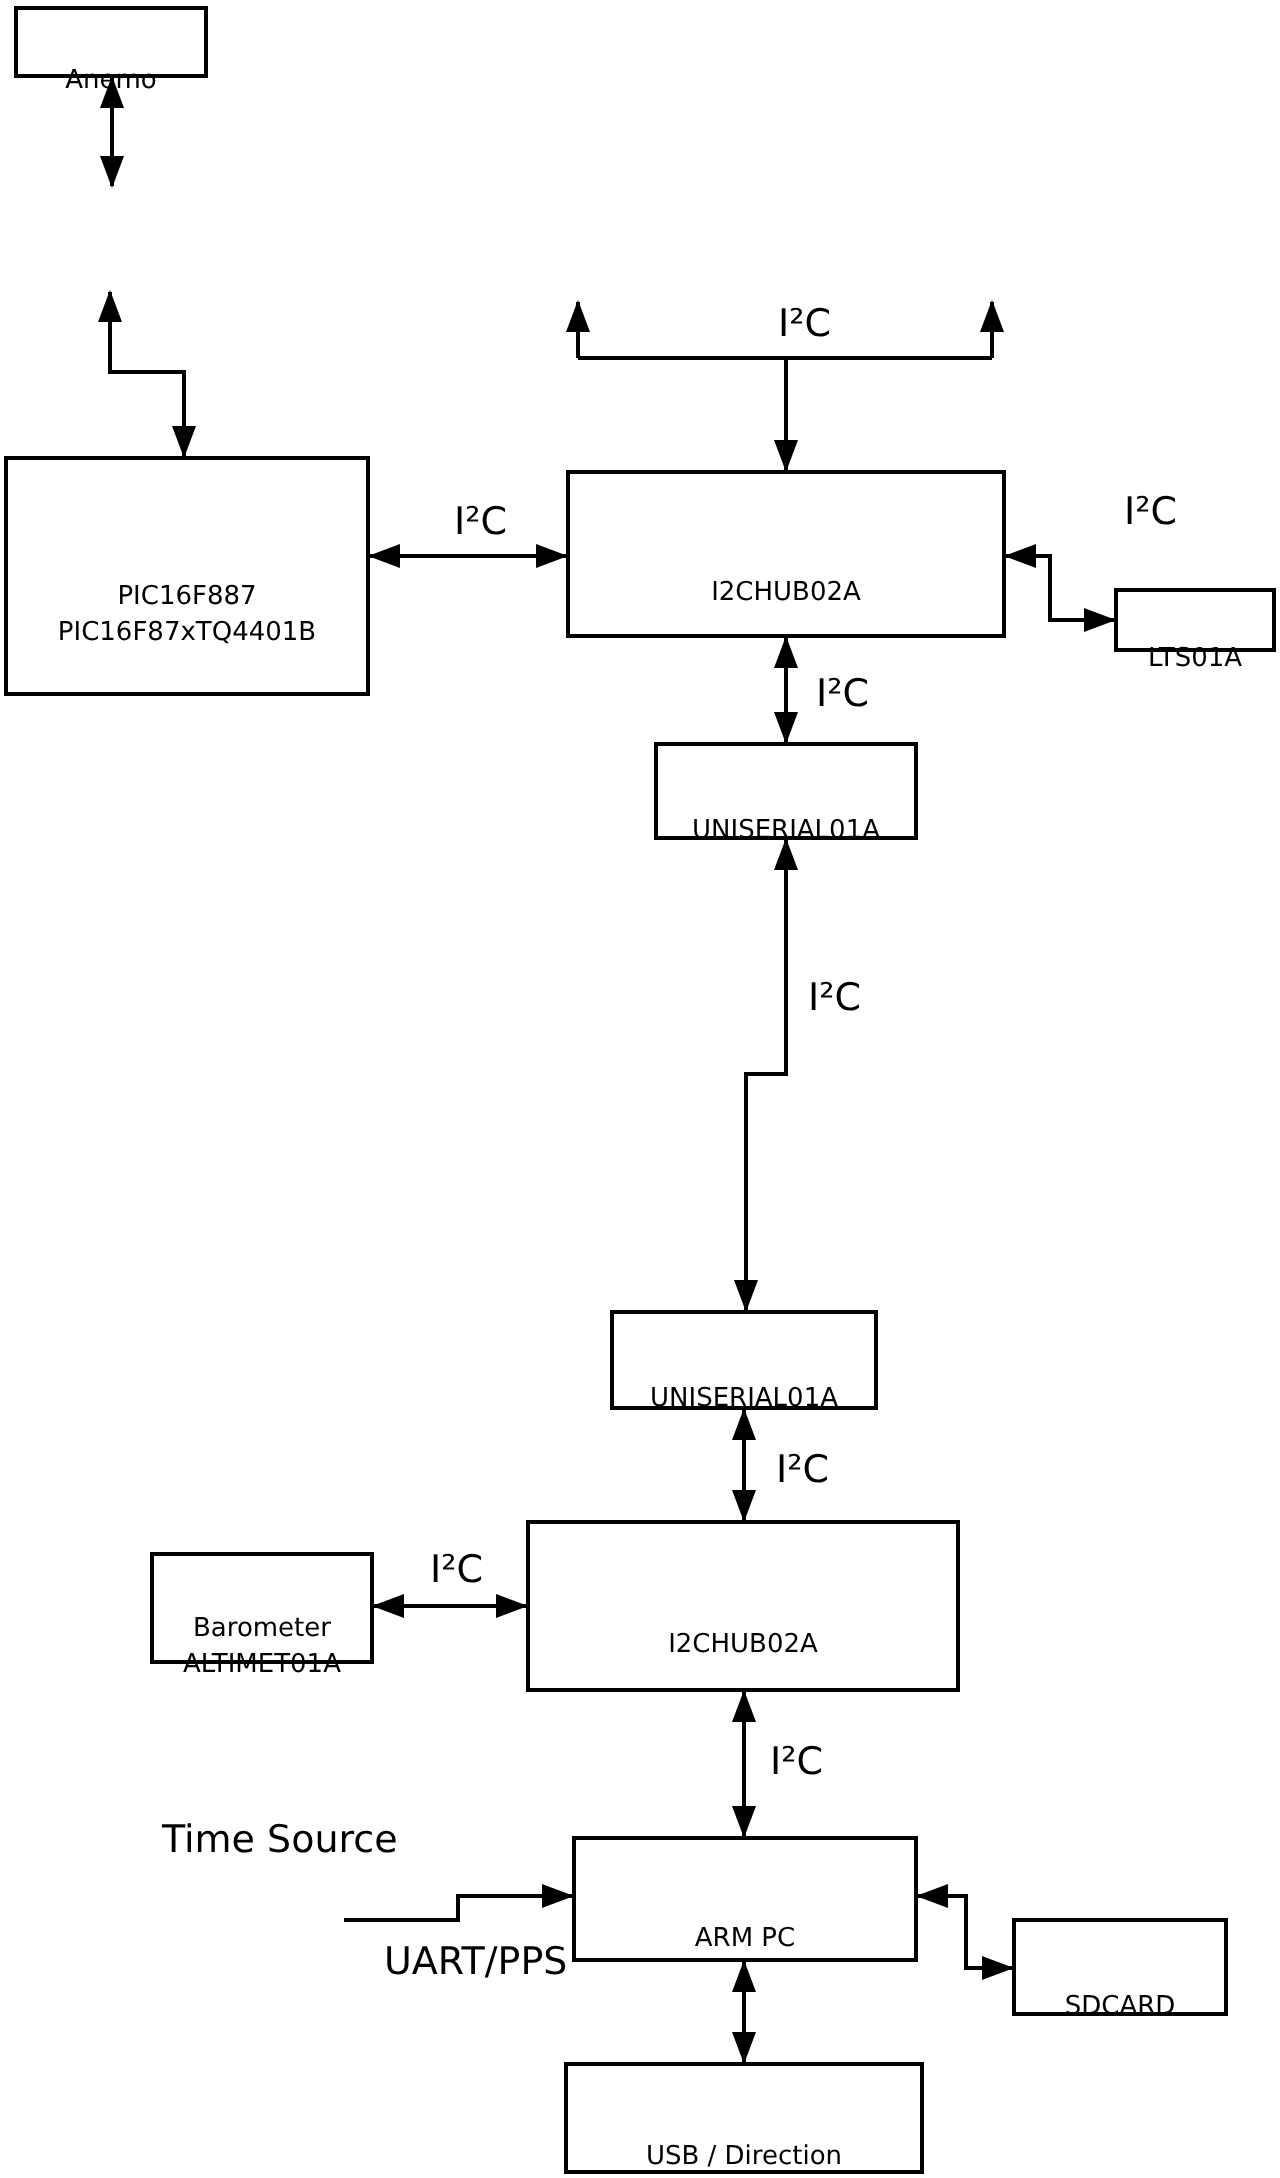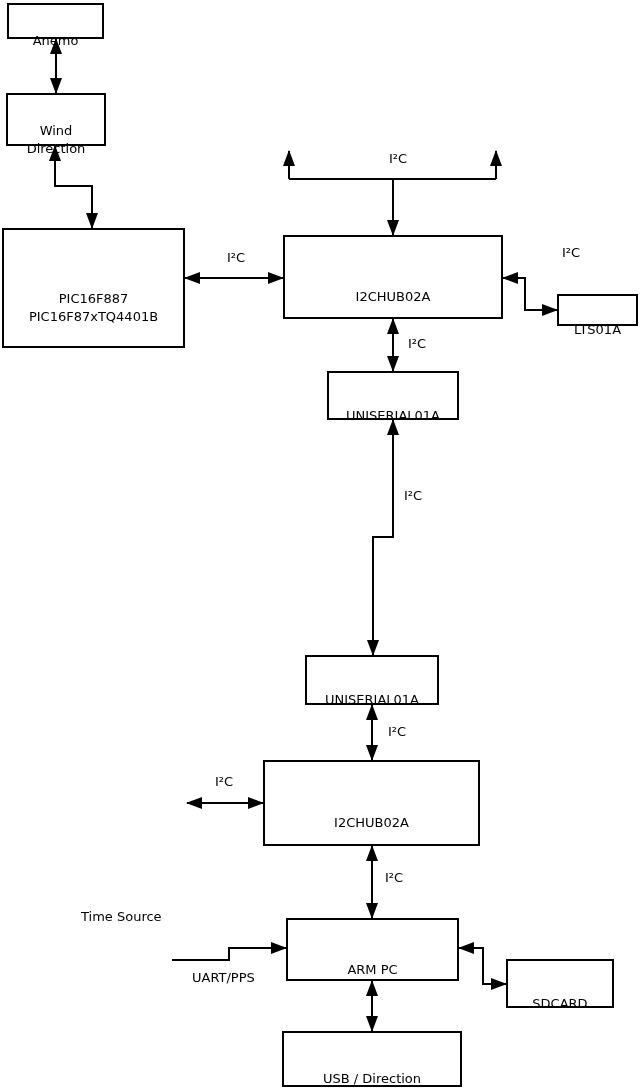--- a/index.html
+++ b/index.html
@@ -20,21 +20,21 @@
     display: flex;
     align-items: center;
     justify-content: center;
     text-align: center;
     font-size: 13px;
     line-height: 1.35;
   }
   .node .lbl { white-space: pre-line; margin-top: 40px; }
   .edge-label {
     position: absolute;
-    font-size: 13px;
+    font-size: 19px;
     line-height: 1.1;
     white-space: nowrap;
   }
   #wires {
     position: absolute;
     left: 0; top: 0;
     width: 640px; height: 1089px;
     pointer-events: none;
   }
   #wires path {
@@ -69,24 +69,20 @@
     <path d="M372,846 L372,918" marker-start="url(#ah)" marker-end="url(#ah)"></path>
     <path d="M172,960 L229,960 L229,948 L286,948" marker-end="url(#ah)"></path>
     <path d="M459,948 L483,948 L483,984 L506,984" marker-start="url(#ah)" marker-end="url(#ah)"></path>
     <path d="M372,981 L372,1031" marker-start="url(#ah)" marker-end="url(#ah)"></path>
   </svg>
 
   <div class="node" style="left:7px;top:3px;width:97px;height:36px">
     <span class="lbl">Anemo</span>
   </div>
 
-  <div class="node" style="left:6px;top:93px;width:100px;height:53px">
-    <span class="lbl">Wind
-Direction</span>
-  </div>
 
   <div class="node" style="left:2px;top:228px;width:183px;height:120px">
     <span class="lbl">PIC16F887
 PIC16F87xTQ4401B</span>
   </div>
 
 
 
   <div class="node" style="left:283px;top:235px;width:220px;height:84px">
     <span class="lbl">I2CHUB02A</span>
@@ -101,20 +97,24 @@
   </div>
 
   <div class="node" style="left:305px;top:655px;width:134px;height:50px">
     <span class="lbl">UNISERIAL01A</span>
   </div>
 
   <div class="node" style="left:263px;top:760px;width:217px;height:86px">
     <span class="lbl">I2CHUB02A</span>
   </div>
 
+  <div class="node" style="left:75px;top:776px;width:112px;height:56px">
+    <span class="lbl">Barometer
+ALTIMET01A</span>
+  </div>
 
 
   <div class="node" style="left:506px;top:959px;width:108px;height:49px">
     <span class="lbl">SDCARD</span>
   </div>
 
   <div class="node" style="left:286px;top:918px;width:173px;height:63px">
     <span class="lbl">ARM PC</span>
   </div>
 

